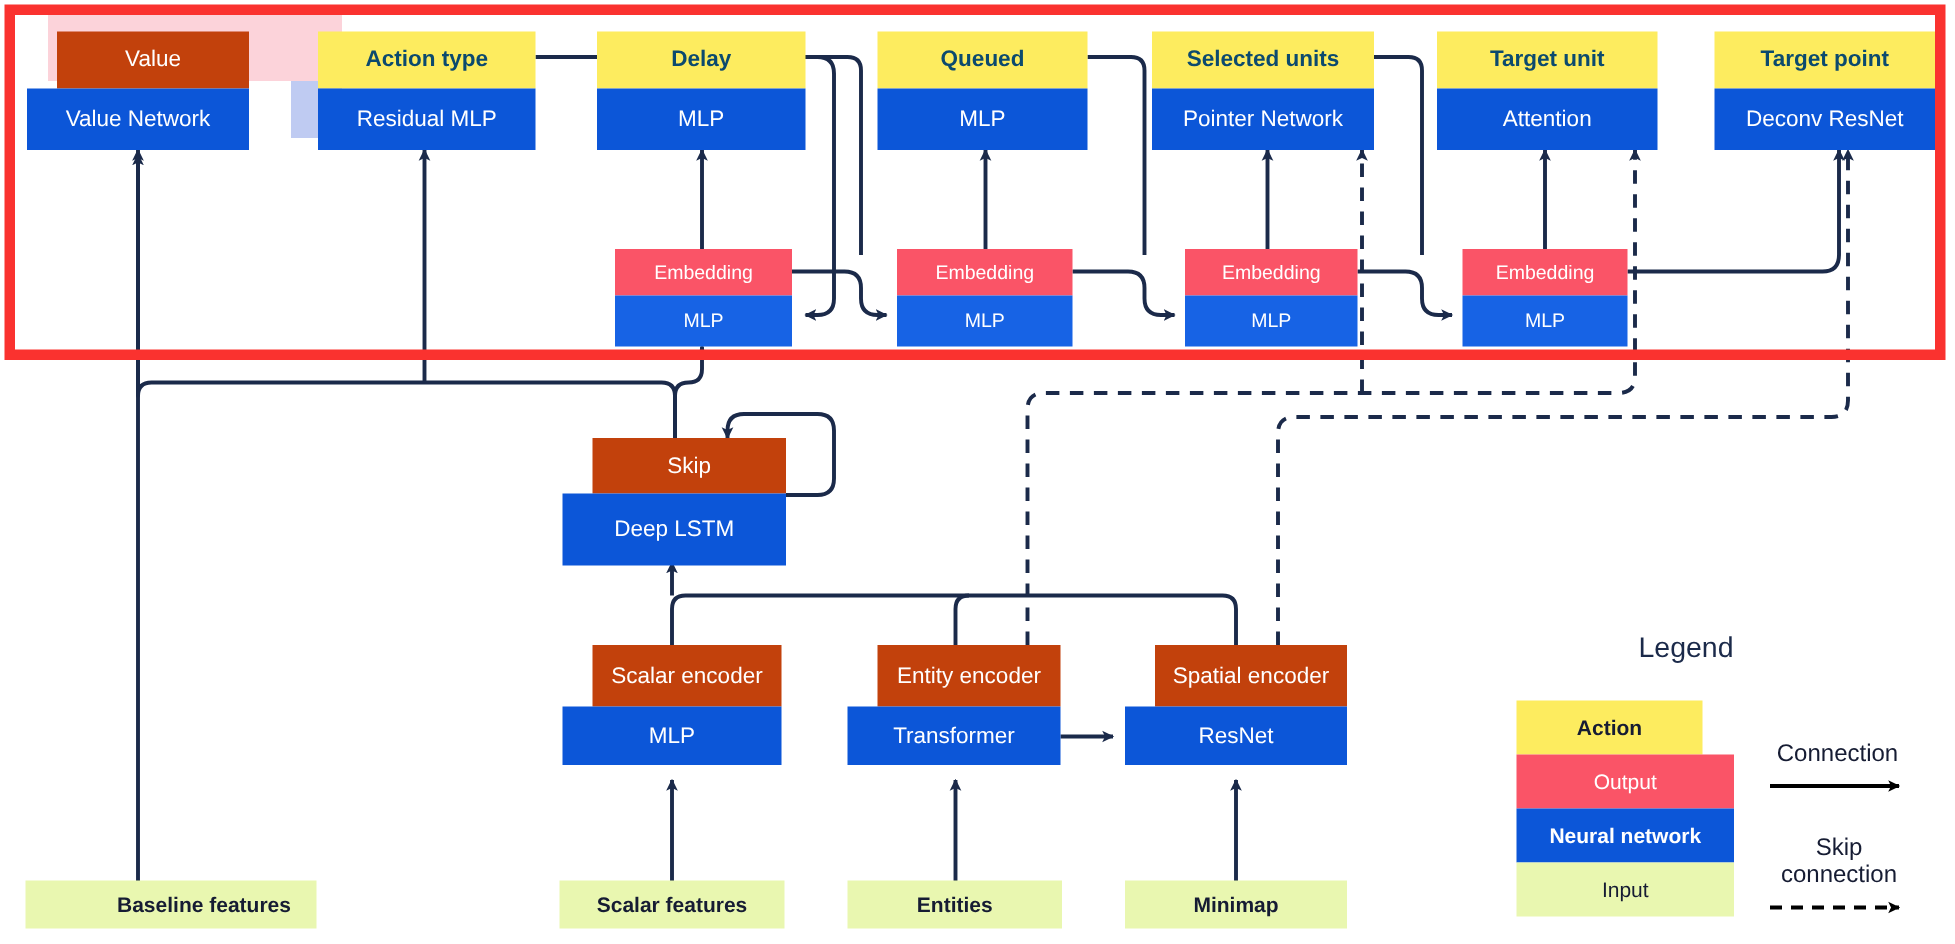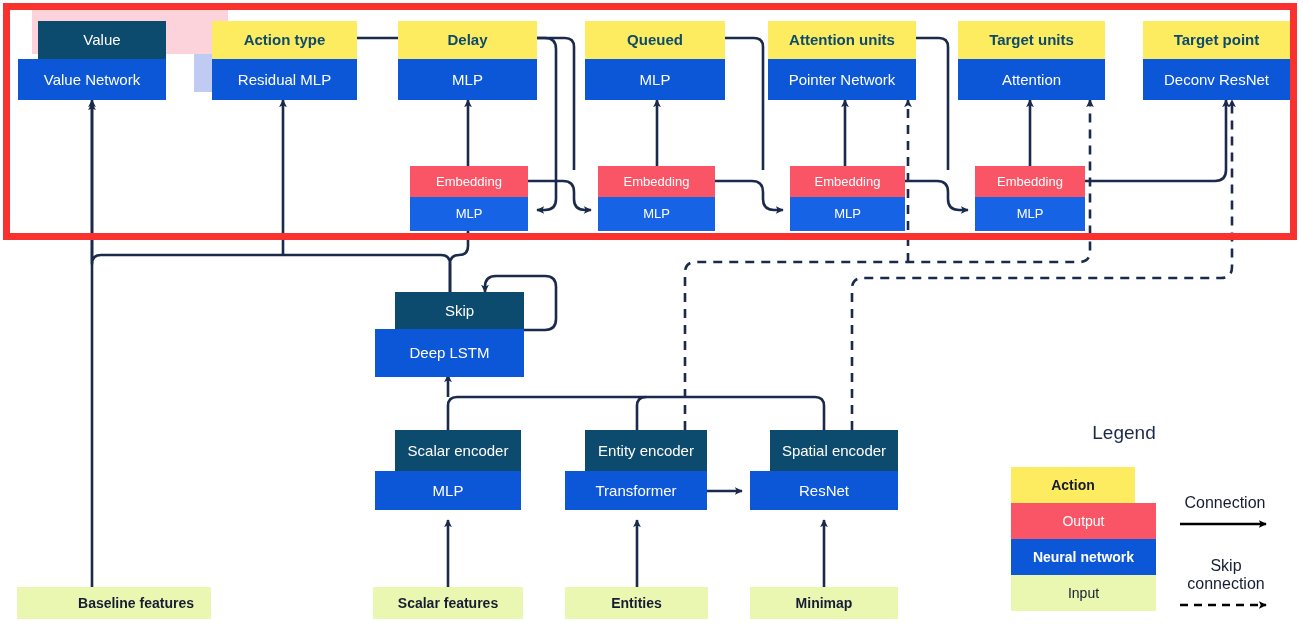--- a/index.html
+++ b/index.html
@@ -7,21 +7,21 @@
   #stage{position:relative;width:1303px;height:629px;background:#fff;}
 
   svg.edges{position:absolute;left:0;top:0;width:1303px;height:629px;pointer-events:none;}
 
   .node{position:absolute;box-sizing:border-box;}
   .node .cap,.node .body{
     display:flex;align-items:center;justify-content:center;
     box-sizing:border-box;text-align:center;line-height:1.05;
   }
   .cap-action{background:#fdec5f;color:#0c4a6e;font-weight:700;font-size:15px;}
-  .cap-output{background:#0c4a6e;color:#ffffff;font-weight:400;font-size:15px;margin-left:20px;}
+  .cap-output{background:#c2410c;color:#ffffff;font-weight:400;font-size:15px;margin-left:20px;}
   .body-nn{background:#0c56d8;color:#ffffff;font-weight:400;font-size:15px;}
   .cap-out-sm{background:#fa5467;color:#ffffff;font-weight:400;font-size:13px;}
   .body-nn-sm{background:#1763e5;color:#ffffff;font-weight:400;font-size:13px;}
   .input-box{background:#e9f7b0;color:#161c33;font-weight:700;font-size:14px;
     display:flex;align-items:center;justify-content:center;}
 
   #red-frame{position:absolute;left:3px;top:3px;width:1294px;height:237px;
     border:7px solid #fa322f;box-sizing:border-box;pointer-events:none;z-index:6;}
 
   
@@ -136,26 +136,26 @@
     <div class="cap cap-action" style="height:38px;">Delay</div>
     <div class="body body-nn" style="height:41px;">MLP</div>
   </div>
 
   <div class="node" style="left:585px;top:21px;width:140px;height:79px;z-index:4;">
     <div class="cap cap-action" style="height:38px;">Queued</div>
     <div class="body body-nn" style="height:41px;">MLP</div>
   </div>
 
   <div class="node" style="left:768px;top:21px;width:148px;height:79px;z-index:4;">
-    <div class="cap cap-action" style="height:38px;">Attention units</div>
+    <div class="cap cap-action" style="height:38px;">Selected units</div>
     <div class="body body-nn" style="height:41px;">Pointer Network</div>
   </div>
 
   <div class="node" style="left:958px;top:21px;width:147px;height:79px;z-index:4;">
-    <div class="cap cap-action" style="height:38px;">Target units</div>
+    <div class="cap cap-action" style="height:38px;">Target unit</div>
     <div class="body body-nn" style="height:41px;">Attention</div>
   </div>
 
   <div class="node" style="left:1143px;top:21px;width:147px;height:79px;z-index:4;">
     <div class="cap cap-action" style="height:38px;">Target point</div>
     <div class="body body-nn" style="height:41px;">Deconv ResNet</div>
   </div>
 
   <div class="node" style="left:410px;top:166px;width:118px;height:65px;z-index:4;">
     <div class="cap cap-out-sm" style="height:31px;">Embedding</div>

